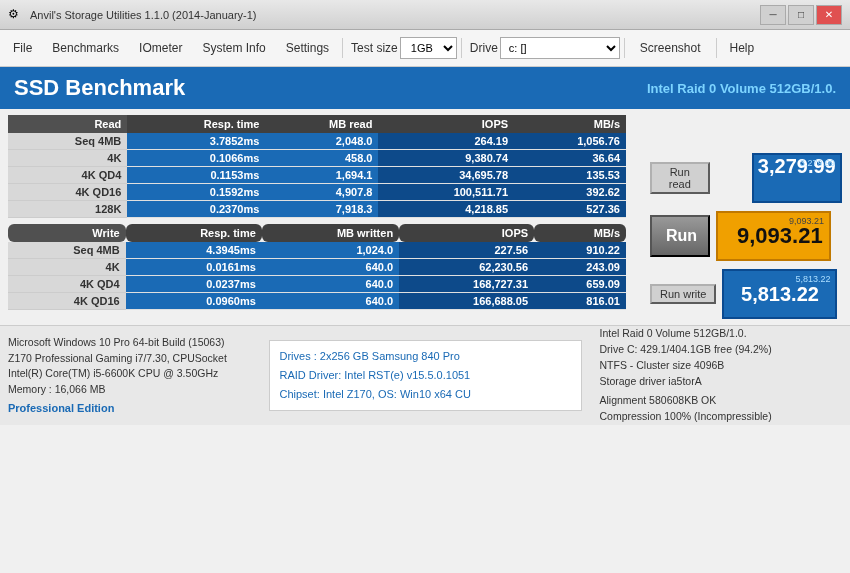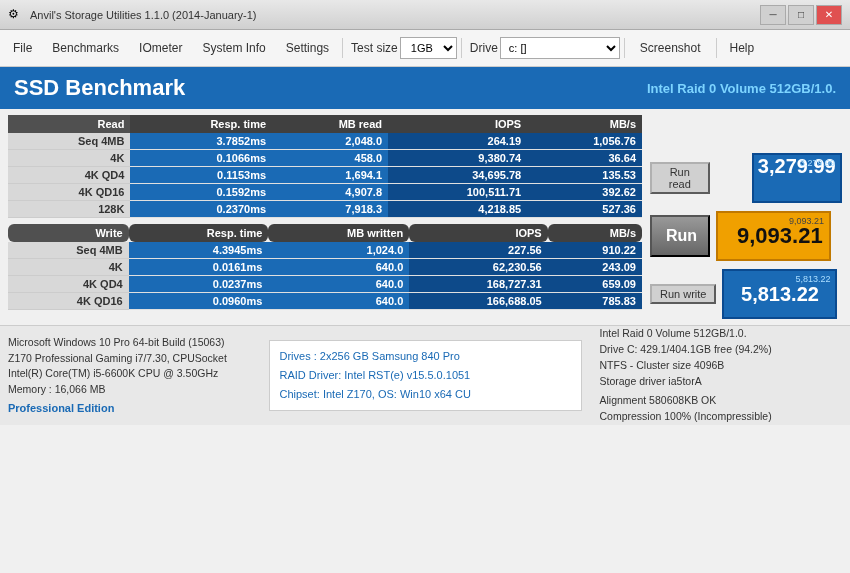--- a/index.html
+++ b/index.html
@@ -115,21 +115,21 @@
     }
     .header-subtitle {
       font-size: 13px;
       color: #7dd4ff;
       font-weight: bold;
     }
 
     
     .main-content {
       display: flex;
-      gap: 0;
+      gap: 16px;
       padding: 6px 8px 0 8px;
     }
 
     
     .bench-table {
       flex: 1;
     }
 
     table {
       border-collapse: collapse;
@@ -367,21 +367,21 @@
         <td class="blue-cell">0.0237ms</td>
         <td class="blue-cell">640.0</td>
         <td class="dark-blue-cell">168,727.31</td>
         <td class="dark-blue-cell">659.09</td>
       </tr>
       <tr class="data-row">
         <td>4K QD16</td>
         <td class="blue-cell">0.0960ms</td>
         <td class="blue-cell">640.0</td>
         <td class="dark-blue-cell">166,688.05</td>
-        <td class="dark-blue-cell">785.83</td>
+        <td class="dark-blue-cell">816.01</td>
       </tr>
     </tbody>
       </table>
   </div>
 
   <div class="right-panel">
 
     <div style="display:flex; align-items:center; gap:6px; margin-top:38px; width:100%;">
       <button class="inline-run-btn">Run read</button>
       <div style="background:#1a6ab5; border:2px solid #0a4a90; width:103px; height:50px; display:flex; flex-direction:column; align-items:center; justify-content:flex-start; position:relative;margin-left:36px;">

